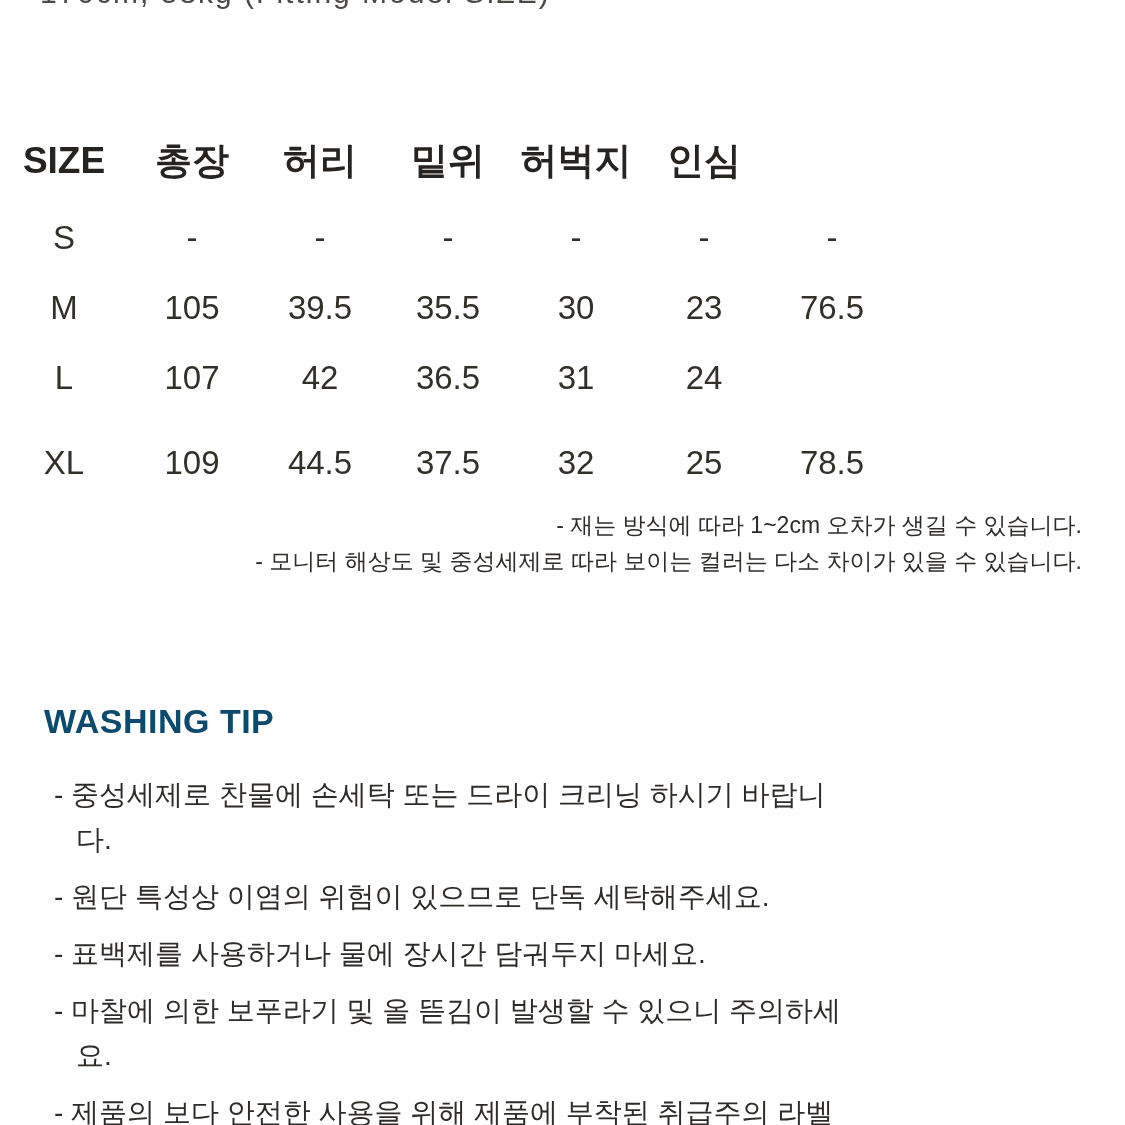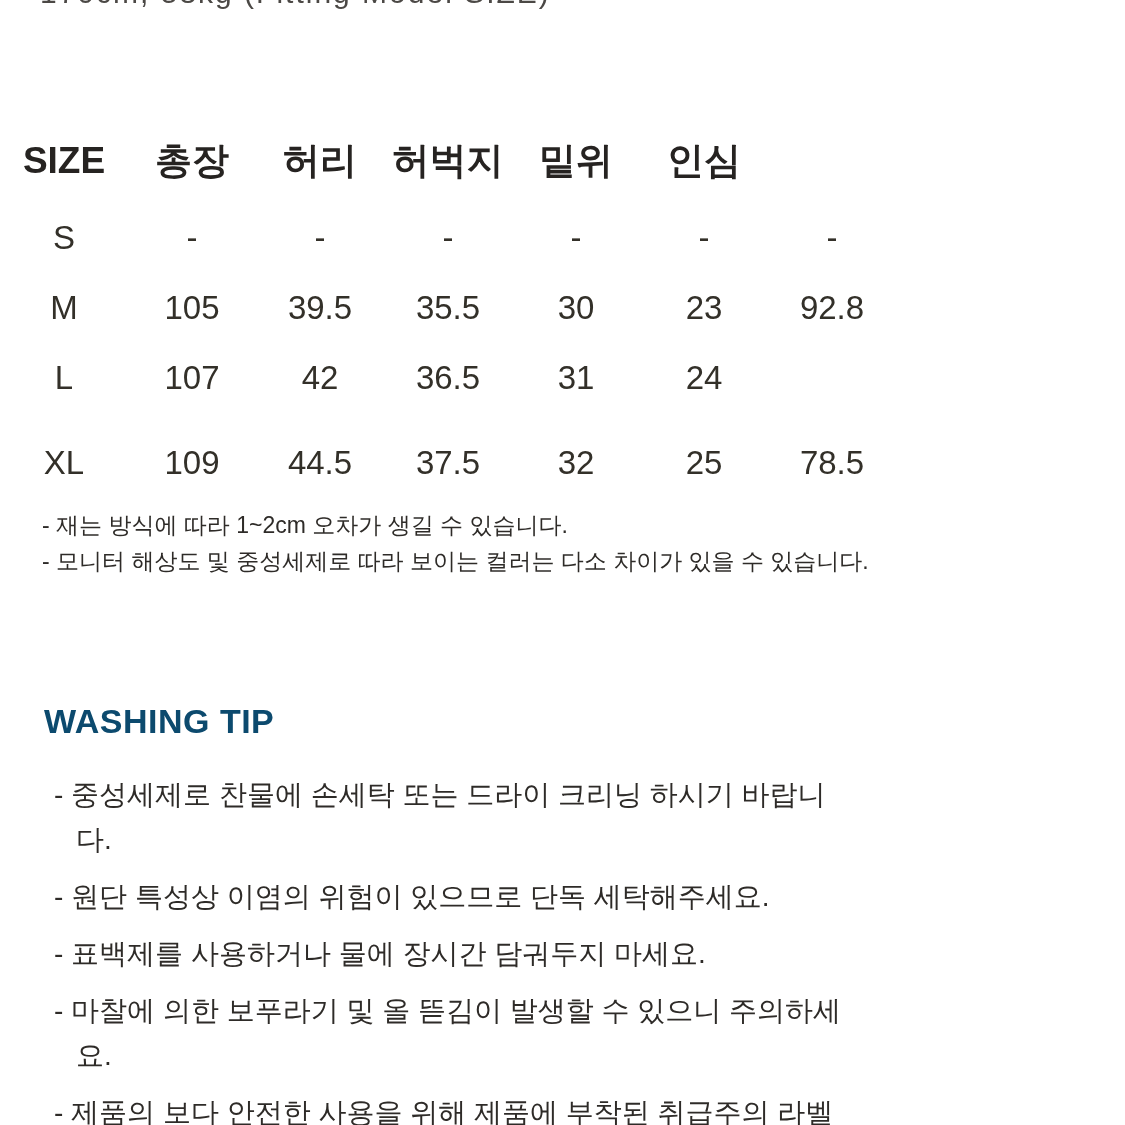--- a/index.html
+++ b/index.html
@@ -48,21 +48,21 @@
   
   .notes {
     position: absolute;
     top: 507px; left: 42px;
     width: 1040px;
     font-size: 23px;
     line-height: 36px;
     color: #2e2b28;
     font-weight: 500;
   }
-  .notes p { margin: 0; }
+  .notes p { margin: 0; text-align: right; }
 
   
   .washing-title {
     position: absolute;
     top: 702px; left: 44px;
     font-size: 34px;
     font-weight: 700;
     letter-spacing: 0.5px;
     color: #0c4a6e;
   }
@@ -87,43 +87,43 @@
 <div id="page">
 
   <div class="cutoff-wrap">
     <span class="cutoff-text">170cm, 58kg (Fitting Model SIZE)</span>
   </div>
 
   <div class="trow thead-row">
     <div>SIZE</div>
     <div>총장</div>
     <div>허리</div>
+    <div>밑위</div>
     <div>허벅지</div>
-    <div>밑위</div>
     <div>인심</div>
   </div>
 
   <div class="trow trow-s">
     <div>S</div>
     <div>-</div>
     <div>-</div>
     <div>-</div>
     <div>-</div>
     <div>-</div>
     <div>-</div>
   </div>
 
   <div class="trow trow-m">
     <div>M</div>
     <div>105</div>
     <div>39.5</div>
     <div>35.5</div>
     <div>30</div>
     <div>23</div>
-    <div>92.8</div>
+    <div>76.5</div>
   </div>
 
   <div class="trow trow-l">
     <div>L</div>
     <div>107</div>
     <div>42</div>
     <div>36.5</div>
     <div>31</div>
     <div>24</div>
   </div>

